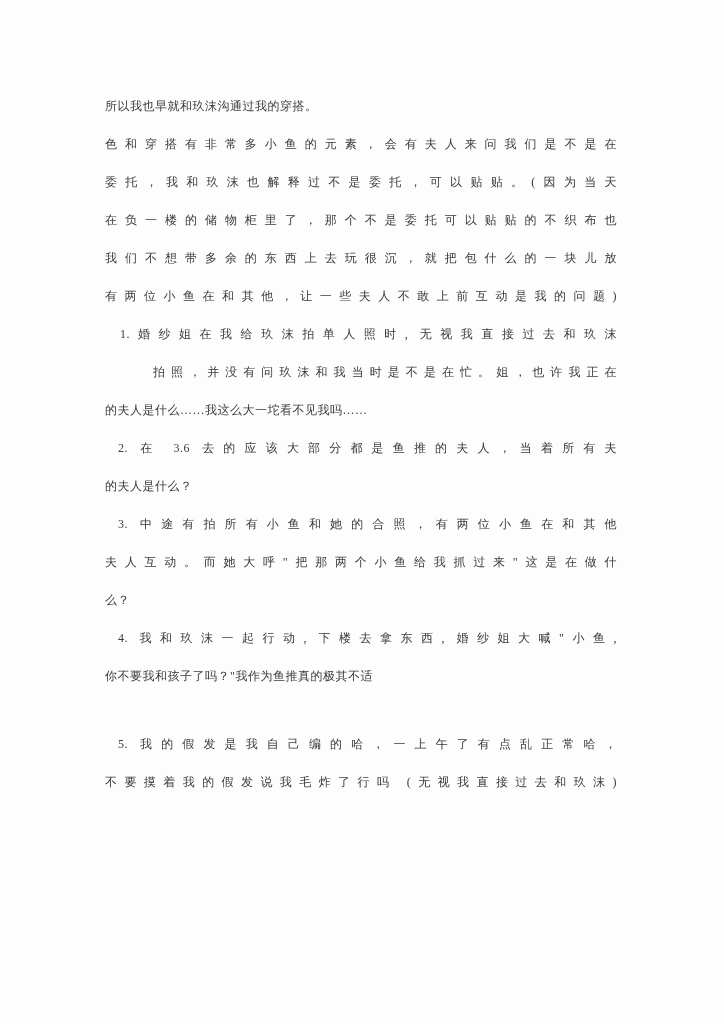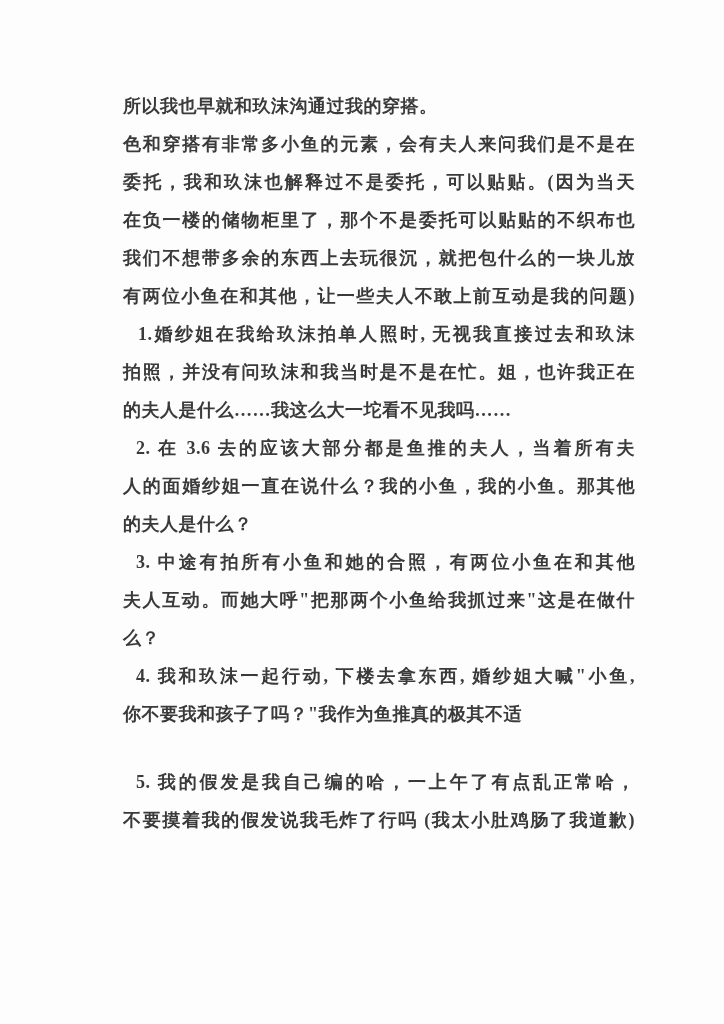--- a/index.html
+++ b/index.html
@@ -10,28 +10,27 @@
   .page {
     position: relative;
     width: 724px;
     height: 1024px;
     background: #fdfdfd;
     overflow: hidden;
     font-family: "Liberation Serif", "DejaVu Serif", serif;
   }
   .text-block {
     position: absolute;
-    left: 123px;
+    left: 105px;
     top: 87px;
     width: 512px;
     color: #3a3a3a;
-    font-size: 18px;
+    font-size: 12px;
     line-height: 38px;
     letter-spacing: 0.5px;
-    font-weight: bold;
   }
   .text-line {
     height: 38px;
     white-space: nowrap;
     text-align: left;
   }
   .text-line.fill {
     white-space: normal;
     text-align: justify;
     text-align-last: justify;
@@ -43,26 +42,25 @@
 
 <div class="page" style="background: rgb(253, 253, 253);">
   <div class="text-block" style="color: rgb(58, 58, 58);">
       <div class="text-line" style="text-indent: 0px;">所以我也早就和玖沫沟通过我的穿搭。</div>
       <div class="text-line fill" style="text-indent: 0px;">色和穿搭有非常多小鱼的元素，会有夫人来问我们是不是在</div>
       <div class="text-line fill" style="text-indent: 0px;">委托，我和玖沫也解释过不是委托，可以贴贴。(因为当天</div>
       <div class="text-line fill" style="text-indent: 0px;">在负一楼的储物柜里了，那个不是委托可以贴贴的不织布也</div>
       <div class="text-line fill" style="text-indent: 0px;">我们不想带多余的东西上去玩很沉，就把包什么的一块儿放</div>
       <div class="text-line fill" style="text-indent: 0px;">有两位小鱼在和其他，让一些夫人不敢上前互动是我的问题)</div>
       <div class="text-line fill" style="text-indent: 15px;">1.婚纱姐在我给玖沫拍单人照时, 无视我直接过去和玖沫</div>
-      <div class="text-line fill" style="text-indent: 0px;">拍照，并没有问玖沫和我当时是不是在忙。姐，也许我正在</div>
+      <div class="text-line fill" style="text-indent: 0px; margin-left: 48px;">拍照，并没有问玖沫和我当时是不是在忙。姐，也许我正在</div>
       <div class="text-line" style="text-indent: 0px;">的夫人是什么……我这么大一坨看不见我吗……</div>
       <div class="text-line fill" style="text-indent: 13px;">2. 在 3.6 去的应该大部分都是鱼推的夫人，当着所有夫</div>
-      <div class="text-line fill" style="text-indent: 0px;">人的面婚纱姐一直在说什么？我的小鱼，我的小鱼。那其他</div>
       <div class="text-line" style="text-indent: 0px;">的夫人是什么？</div>
       <div class="text-line fill" style="text-indent: 13px;">3. 中途有拍所有小鱼和她的合照，有两位小鱼在和其他</div>
       <div class="text-line fill" style="text-indent: 0px;">夫人互动。而她大呼"把那两个小鱼给我抓过来"这是在做什</div>
       <div class="text-line" style="text-indent: 0px;">么？</div>
       <div class="text-line fill" style="text-indent: 13px;">4. 我和玖沫一起行动, 下楼去拿东西, 婚纱姐大喊"小鱼,</div>
       <div class="text-line" style="text-indent: 0px;">你不要我和孩子了吗？"我作为鱼推真的极其不适</div>
       <div class="text-line fill" style="text-indent: 13px; margin-top: 30px;">5. 我的假发是我自己编的哈，一上午了有点乱正常哈，</div>
-      <div class="text-line fill" style="text-indent: 0px;">不要摸着我的假发说我毛炸了行吗 (我太小肚鸡肠了我道歉)</div>
+      <div class="text-line fill" style="text-indent: 0px;">不要摸着我的假发说我毛炸了行吗 (无视我直接过去和玖沫)</div>
     </div>
 </div>
 
 </body></html>

